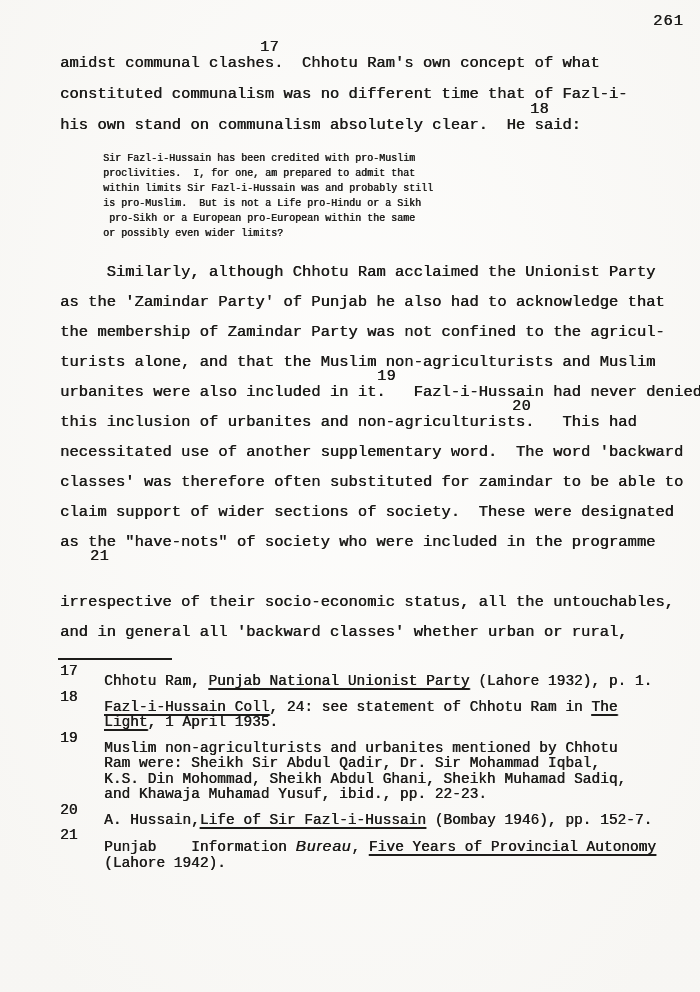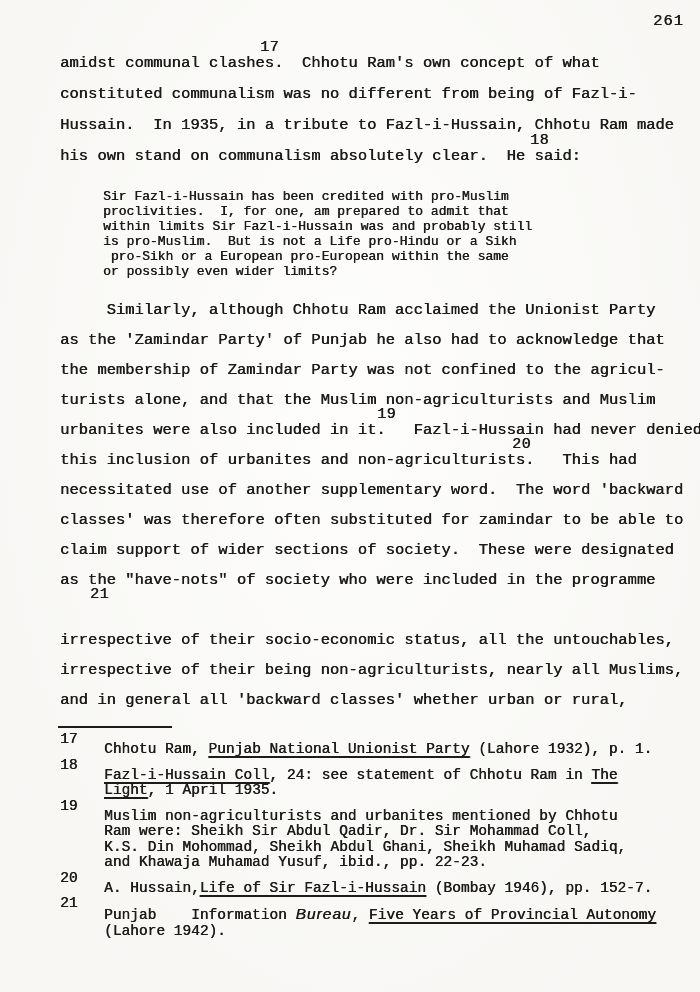--- a/index.html
+++ b/index.html
@@ -49,22 +49,22 @@
     line-height: 30px;
   }
   .sup {
     position: absolute;
     top: -7px;
     font-size: 15px;
     line-height: 14px;
     letter-spacing: 0.5px;
   }
   .blockquote {
-    margin: 17px 0 16px 43px;
-    font-size: 13px;
+    margin: 10px 0 16px 43px;
+    font-size: 10px;
   }
   .qline {
     line-height: 15px;
     white-space: pre;
   }
   .footnote-rule {
     position: relative;
     margin: 11px 0 4px -2px;
     width: 114px;
     height: 0;
@@ -105,22 +105,21 @@
 <body>
 
 <div class="page">
 
   <div class="page-number">261</div>
 
   <div class="body-text">
 
     <div class="para1">
       <div class="bline"><span>amidst communal clashes.  Chhotu Ram's own concept of what</span><span class="sup" style="left:200px">17</span></div>
-      <div class="bline"><span>constituted communalism was no different from being of Fazl-i-</span></div>
-      <div class="bline"><span>Hussain.  In 1935, in a tribute to Fazl-i-Hussain, Chhotu Ram made</span></div>
+      <div class="bline"><span>constituted communalism was no different time that of Fazl-i-</span></div>
       <div class="bline"><span>his own stand on communalism absolutely clear.  He said:</span><span class="sup" style="left:470px">18</span></div>
     </div>
 
     <div class="blockquote">
       <div class="qline">Sir Fazl-i-Hussain has been credited with pro-Muslim</div>
       <div class="qline">proclivities.  I, for one, am prepared to admit that</div>
       <div class="qline">within limits Sir Fazl-i-Hussain was and probably still</div>
       <div class="qline">is pro-Muslim.  But is not a Life pro-Hindu or a Sikh</div>
       <div class="qline"> pro-Sikh or a European pro-European within the same</div>
       <div class="qline">or possibly even wider limits?</div>
@@ -132,21 +131,20 @@
       <div class="bline"><span>the membership of Zamindar Party was not confined to the agricul-</span></div>
       <div class="bline"><span>turists alone, and that the Muslim non-agriculturists and Muslim</span></div>
       <div class="bline"><span>urbanites were also included in it.   Fazl-i-Hussain had never denied</span><span class="sup" style="left:317px">19</span></div>
       <div class="bline"><span>this inclusion of urbanites and non-agriculturists.   This had</span><span class="sup" style="left:452px">20</span></div>
       <div class="bline"><span>necessitated use of another supplementary word.  The word 'backward</span></div>
       <div class="bline"><span>classes' was therefore often substituted for zamindar to be able to</span></div>
       <div class="bline"><span>claim support of wider sections of society.  These were designated</span></div>
       <div class="bline"><span>as the "have-nots" of society who were included in the programme</span></div>
       <div class="bline"><span class="sup" style="left:30px">21</span></div>
       <div class="bline"><span>irrespective of their socio-economic status, all the untouchables,</span></div>
-      <div class="bline"><span>irrespective of their being non-agriculturists, nearly all Muslims,</span></div>
       <div class="bline"><span>and in general all 'backward classes' whether urban or rural,</span></div>
     </div>
 
     <div class="footnote-rule"></div>
 
     <div class="footnotes">
 
       <div class="footnote">
         <span class="fn-num">17</span>
         <div class="fn-body">
@@ -159,21 +157,21 @@
         <div class="fn-body">
           <div class="fline"><span class="u">Fazl-i-Hussain Coll</span><span>, 24: see statement of Chhotu Ram in </span><span class="u">The</span></div>
           <div class="fline"><span class="u">Light</span><span>, 1 April 1935.</span></div>
         </div>
       </div>
 
       <div class="footnote">
         <span class="fn-num">19</span>
         <div class="fn-body">
           <div class="fline">Muslim non-agriculturists and urbanites mentioned by Chhotu</div>
-          <div class="fline">Ram were: Sheikh Sir Abdul Qadir, Dr. Sir Mohammad Coll,</div>
+          <div class="fline">Ram were: Sheikh Sir Abdul Qadir, Dr. Sir Mohammad Iqbal,</div>
           <div class="fline">K.S. Din Mohommad, Sheikh Abdul Ghani, Sheikh Muhamad Sadiq,</div>
           <div class="fline">and Khawaja Muhamad Yusuf, ibid., pp. 22-23.</div>
         </div>
       </div>
 
       <div class="footnote">
         <span class="fn-num">20</span>
         <div class="fn-body">
           <div class="fline"><span>A. Hussain,</span><span class="u">Life of Sir Fazl-i-Hussain</span><span> (Bombay 1946), pp. 152-7.</span></div>
         </div>

